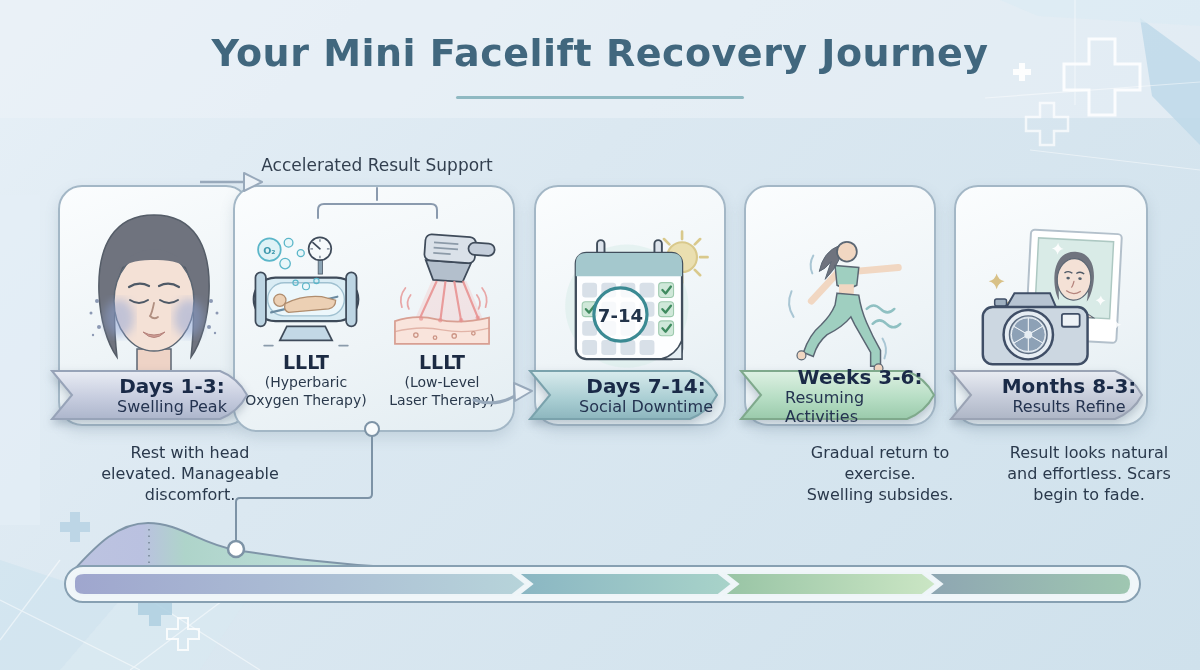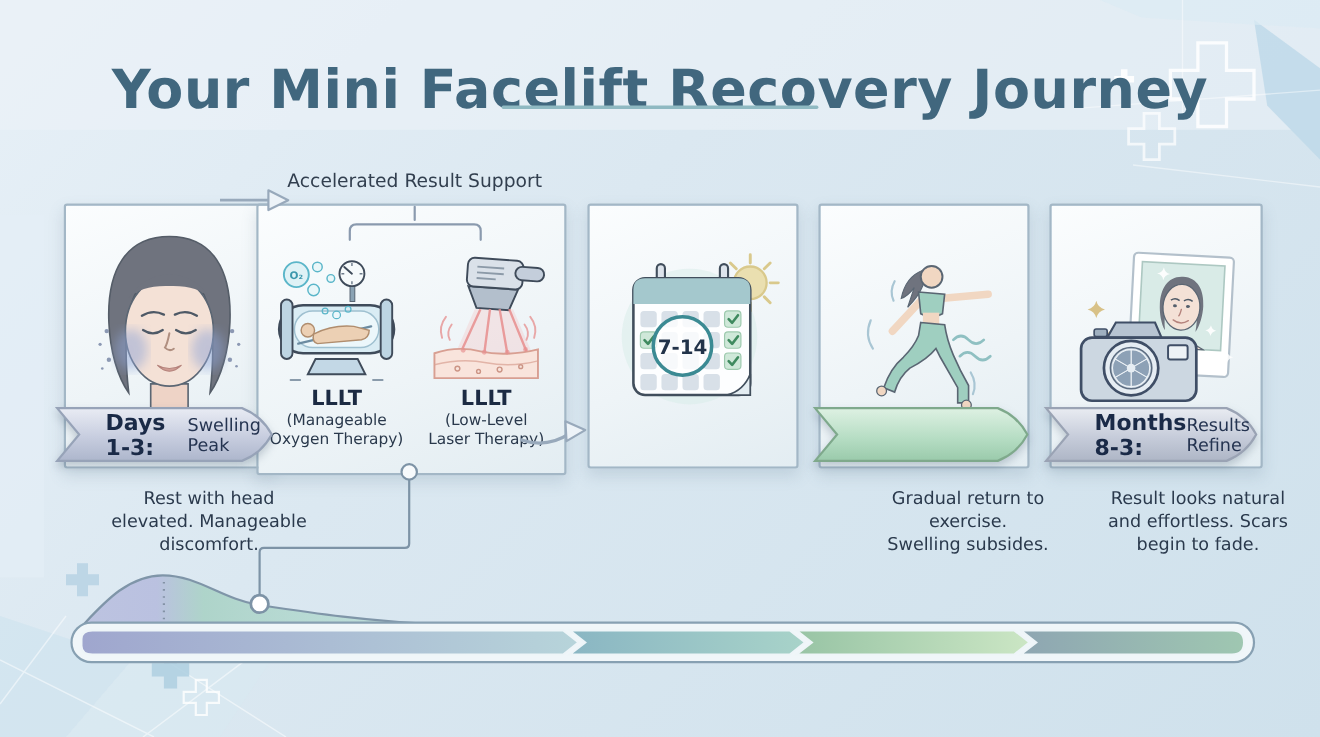--- a/index.html
+++ b/index.html
@@ -2,43 +2,43 @@
 <html><head>
 <meta charset="utf-8">
 <style>
   html,body{margin:0;padding:0;}
   body{font-family:"DejaVu Sans","Liberation Sans",sans-serif;}
   .canvas{position:relative;width:1200px;height:670px;overflow:hidden;
     background:linear-gradient(135deg,#e7f0f7 0%,#dbe8f1 40%,#cfe1ec 100%);}
   svg{display:block;}
   .bg,.overlay{position:absolute;left:0;top:0;pointer-events:none;}
   .overlay{z-index:6;}
-  .title{position:absolute;left:0;top:53px;width:1200px;text-align:center;
-    font-size:49px;font-weight:700;letter-spacing:.5px;color:#41677e;z-index:2;}
+  .title{position:absolute;left:0;top:31px;width:1200px;text-align:center;
+    font-size:38px;font-weight:700;letter-spacing:.5px;color:#41677e;z-index:2;}
   .title-underline{position:absolute;left:456px;top:96px;width:288px;height:3px;
     background:#8fb9c2;border-radius:2px;z-index:2;}
   .support-label{position:absolute;left:252px;top:155px;width:250px;text-align:center;
     font-size:17px;color:#323f4f;z-index:7;}
-  .card{position:absolute;top:185px;height:237px;border-radius:3px;z-index:3;
+  .card{position:absolute;top:185px;height:237px;border-radius:24px;z-index:3;
     background:linear-gradient(160deg,#fbfdfe 0%,#eef4f7 60%,#e3edf2 100%);
     border:2px solid #a3b7c6;box-shadow:0 6px 14px rgba(90,115,140,.18);}
   .card1{left:58px;width:188px;}
   .card2{left:233px;width:278px;height:243px;}
   .card3{left:534px;width:188px;}
   .card4{left:744px;width:188px;}
   .card5{left:954px;width:190px;}
   .card-inner{width:100%;height:100%;display:flex;align-items:center;justify-content:center;}
   .card2 .card-inner{flex-direction:row;align-items:flex-start;padding-top:40px;box-sizing:border-box;gap:8px;}
   .treat{width:128px;display:flex;flex-direction:column;align-items:center;}
   .treat-abbr{font-size:19px;font-weight:700;color:#1c2b43;margin-top:2px;}
   .treat-full{font-size:14px;color:#2a394c;text-align:center;white-space:pre-line;line-height:1.3;}
   .banner{position:absolute;top:368px;height:58px;z-index:5;filter:drop-shadow(0 4px 4px rgba(70,90,110,.28));}
   .banner svg{position:absolute;left:0;top:0;}
   .banner .banner-text{position:absolute;left:14px;right:6px;top:0;height:56px;display:flex;
-    align-items:center;justify-content:center;line-height:1.15;padding-left:36px;}
+    flex-direction:column;align-items:center;justify-content:center;line-height:1.15;padding-left:36px;}
   .banner-title{font-size:20px;font-weight:700;color:#1a2a47;}
   .banner-subtitle{font-size:16px;color:#243350;}
   .b1{left:46px;width:208px;}
   .b3{left:524px;width:200px;}
   .b4{left:735px;width:206px;}
   .b5{left:945px;width:204px;}
   .desc{position:absolute;top:443px;text-align:center;font-size:16px;line-height:1.3;
     color:#2a394c;white-space:pre-line;z-index:2;margin-left:40px;}
   .d1{left:55px;width:190px;}
   .d3{left:530px;width:195px;}
@@ -133,21 +133,21 @@
           <path d="M30,98 L106,80" stroke="#6b8ba1" stroke-width="2.5" stroke-linecap="round"></path>
           <circle cx="40" cy="84" r="7" fill="#ecd0b4" stroke="#b08d6e" stroke-width="1.5"></circle>
           <path d="M46,88 Q66,78 88,80 L104,84 Q104,92 96,94 L50,98 Q44,96 46,88 Z" fill="#ecd0b4" stroke="#b08d6e" stroke-width="1.5"></path>
           <circle cx="70" cy="68" r="4" fill="none" stroke="#5bb6c9" stroke-width="1.3"></circle>
           <circle cx="82" cy="62" r="3" fill="none" stroke="#5bb6c9" stroke-width="1.3"></circle>
           <circle cx="58" cy="64" r="3" fill="none" stroke="#5bb6c9" stroke-width="1.3"></circle>
           <path d="M48,114 L92,114 L100,130 L40,130 Z" fill="#c3d8e6" stroke="#3f4b5a" stroke-width="2"></path>
           <path d="M22,136 h10 M108,136 h10" stroke="#8a9bab" stroke-width="2" stroke-linecap="round"></path>
         </svg>
         <div class="treat-abbr">LLLT</div>
-        <div class="treat-full">(Manageable
+        <div class="treat-full">(Hyperbaric
 Oxygen Therapy)</div>
       </div>
       <div class="treat">
         <svg width="122" height="122" viewBox="0 0 140 140">
           <polygon points="58,62 98,62 118,108 38,108" fill="#f5bcbc" opacity="0.3"></polygon>
           <g transform="rotate(4 80 30)">
             <path d="M52,40 L104,40 L96,62 L62,62 Z" fill="#b3bfcc" stroke="#3f4b5a" stroke-width="2"></path>
             <rect x="50" y="10" width="58" height="30" rx="7" fill="#dae1e9" stroke="#3f4b5a" stroke-width="2"></rect>
             <rect x="100" y="16" width="30" height="14" rx="7" fill="#c4cedb" stroke="#3f4b5a" stroke-width="2"></rect>
             <path d="M60,19 h28 M60,25 h28 M60,31 h20" stroke="#8c9aa8" stroke-width="2"></path>
@@ -296,32 +296,52 @@
       </linearGradient>
         </defs>
       <path d="M6,3 L174,3 Q192,10 201,27 Q192,44 174,51 L6,51 L26,27 Z" fill="url(#gSilver)" stroke="#97a3b8" stroke-width="2"></path>
     </svg>
     <div class="banner-text">
       <span class="banner-title">Days 1-3:</span>
       <span class="banner-subtitle">Swelling Peak</span>
     </div>
   </div>
 
+  <div class="banner b3">
+    <svg width="200" height="58" viewBox="0 0 200 58">
+      <defs>
+          <linearGradient id="gTeal" x1="0" y1="0" x2="0" y2="1">
+        <stop offset="0" stop-color="#d9ebed"></stop>
+            <stop offset="0.6" stop-color="#a8cdd2"></stop>
+            <stop offset="1" stop-color="#8db6be"></stop>
+      </linearGradient>
+        </defs>
+      <path d="M6,3 L166,3 Q184,10 193,27 Q184,44 166,51 L6,51 L26,27 Z" fill="url(#gTeal)" stroke="#7aa2ac" stroke-width="2"></path>
+    </svg>
+    <div class="banner-text">
+      <span class="banner-title">Days 7-14:</span>
+      <span class="banner-subtitle">Social Downtime</span>
+    </div>
+  </div>
 
   <div class="banner b4">
     <svg width="206" height="58" viewBox="0 0 206 58">
       <defs>
           <linearGradient id="gGreen" x1="0" y1="0" x2="0" y2="1">
         <stop offset="0" stop-color="#def1e3"></stop>
             <stop offset="0.6" stop-color="#b4dcc2"></stop>
             <stop offset="1" stop-color="#9acaab"></stop>
       </linearGradient>
         </defs>
       <path d="M6,3 L172,3 Q190,10 199,27 Q190,44 172,51 L6,51 L26,27 Z" fill="url(#gGreen)" stroke="#7fa98c" stroke-width="2"></path>
     </svg>
+    <div class="banner-text">
+      <span class="banner-title">Weeks 3-6:</span>
+      <span class="banner-subtitle">Resuming Activities</span>
+    </div>
   </div>
 
   <div class="banner b5">
     <svg width="204" height="58" viewBox="0 0 204 58">
       <defs>
           <linearGradient id="gSilver2" x1="0" y1="0" x2="0" y2="1">
         <stop offset="0" stop-color="#e9ecf2"></stop>
             <stop offset="0.55" stop-color="#c6ccda"></stop>
             <stop offset="1" stop-color="#aeb6c6"></stop>
       </linearGradient>

